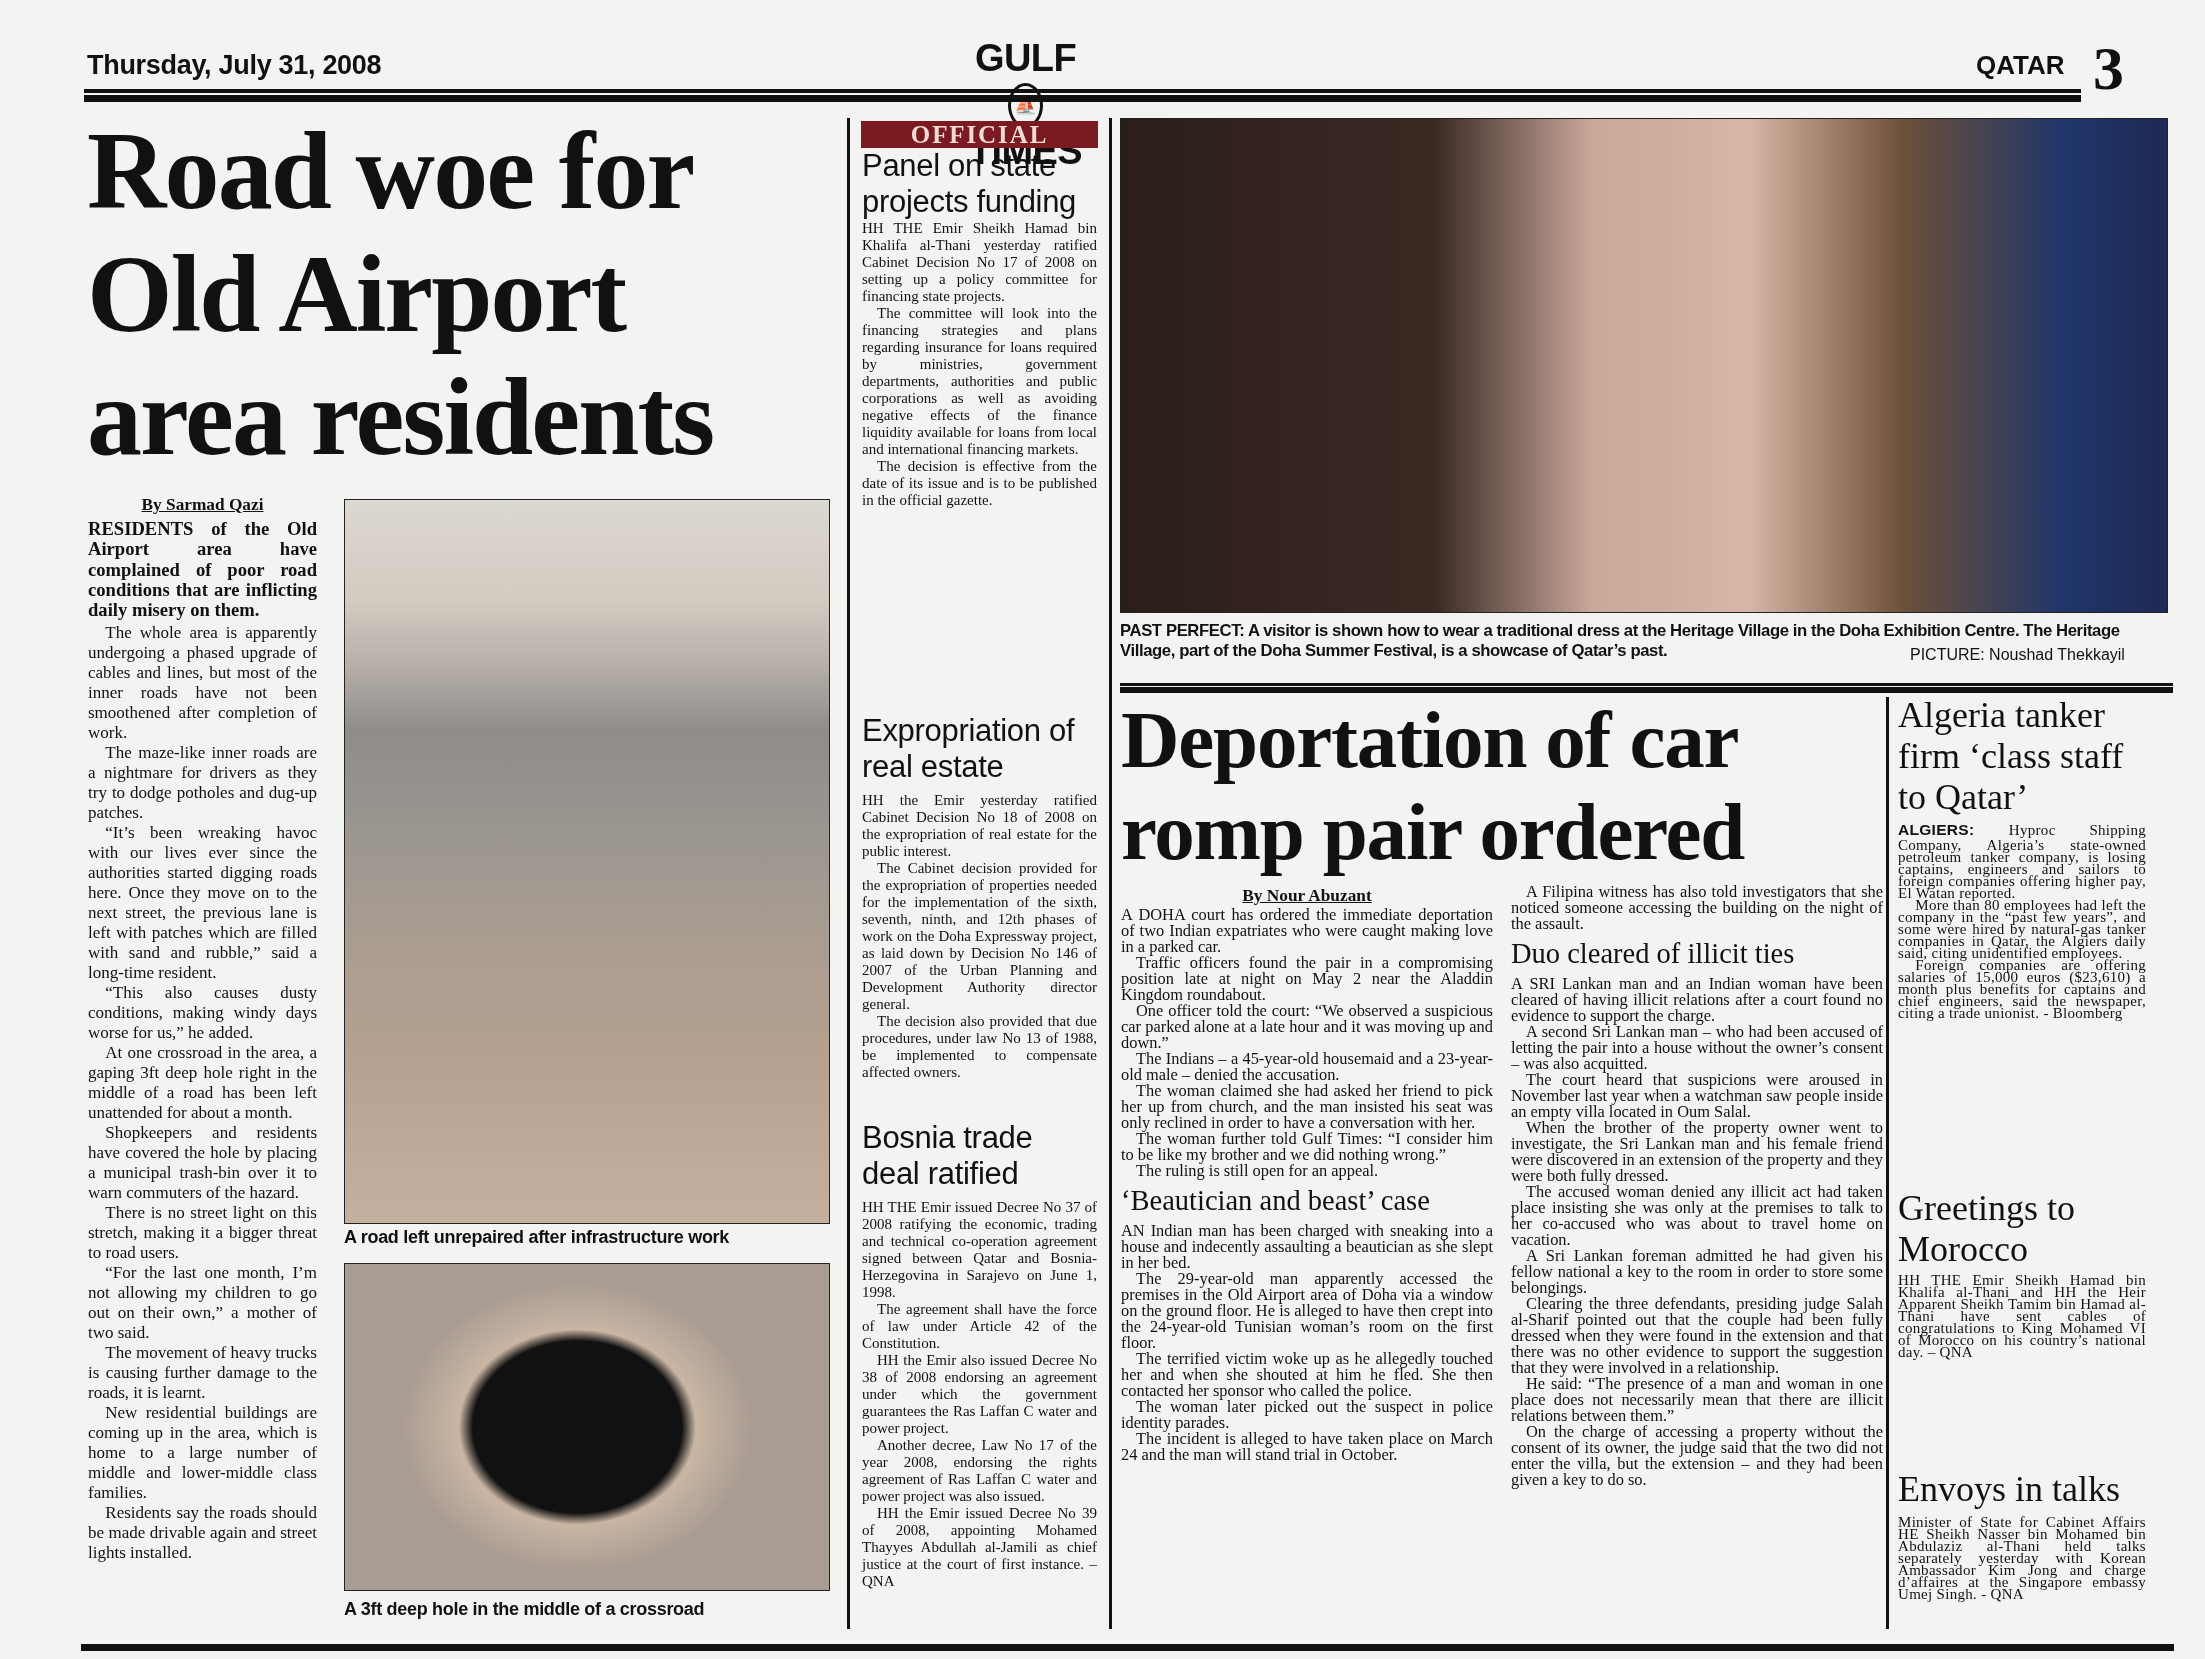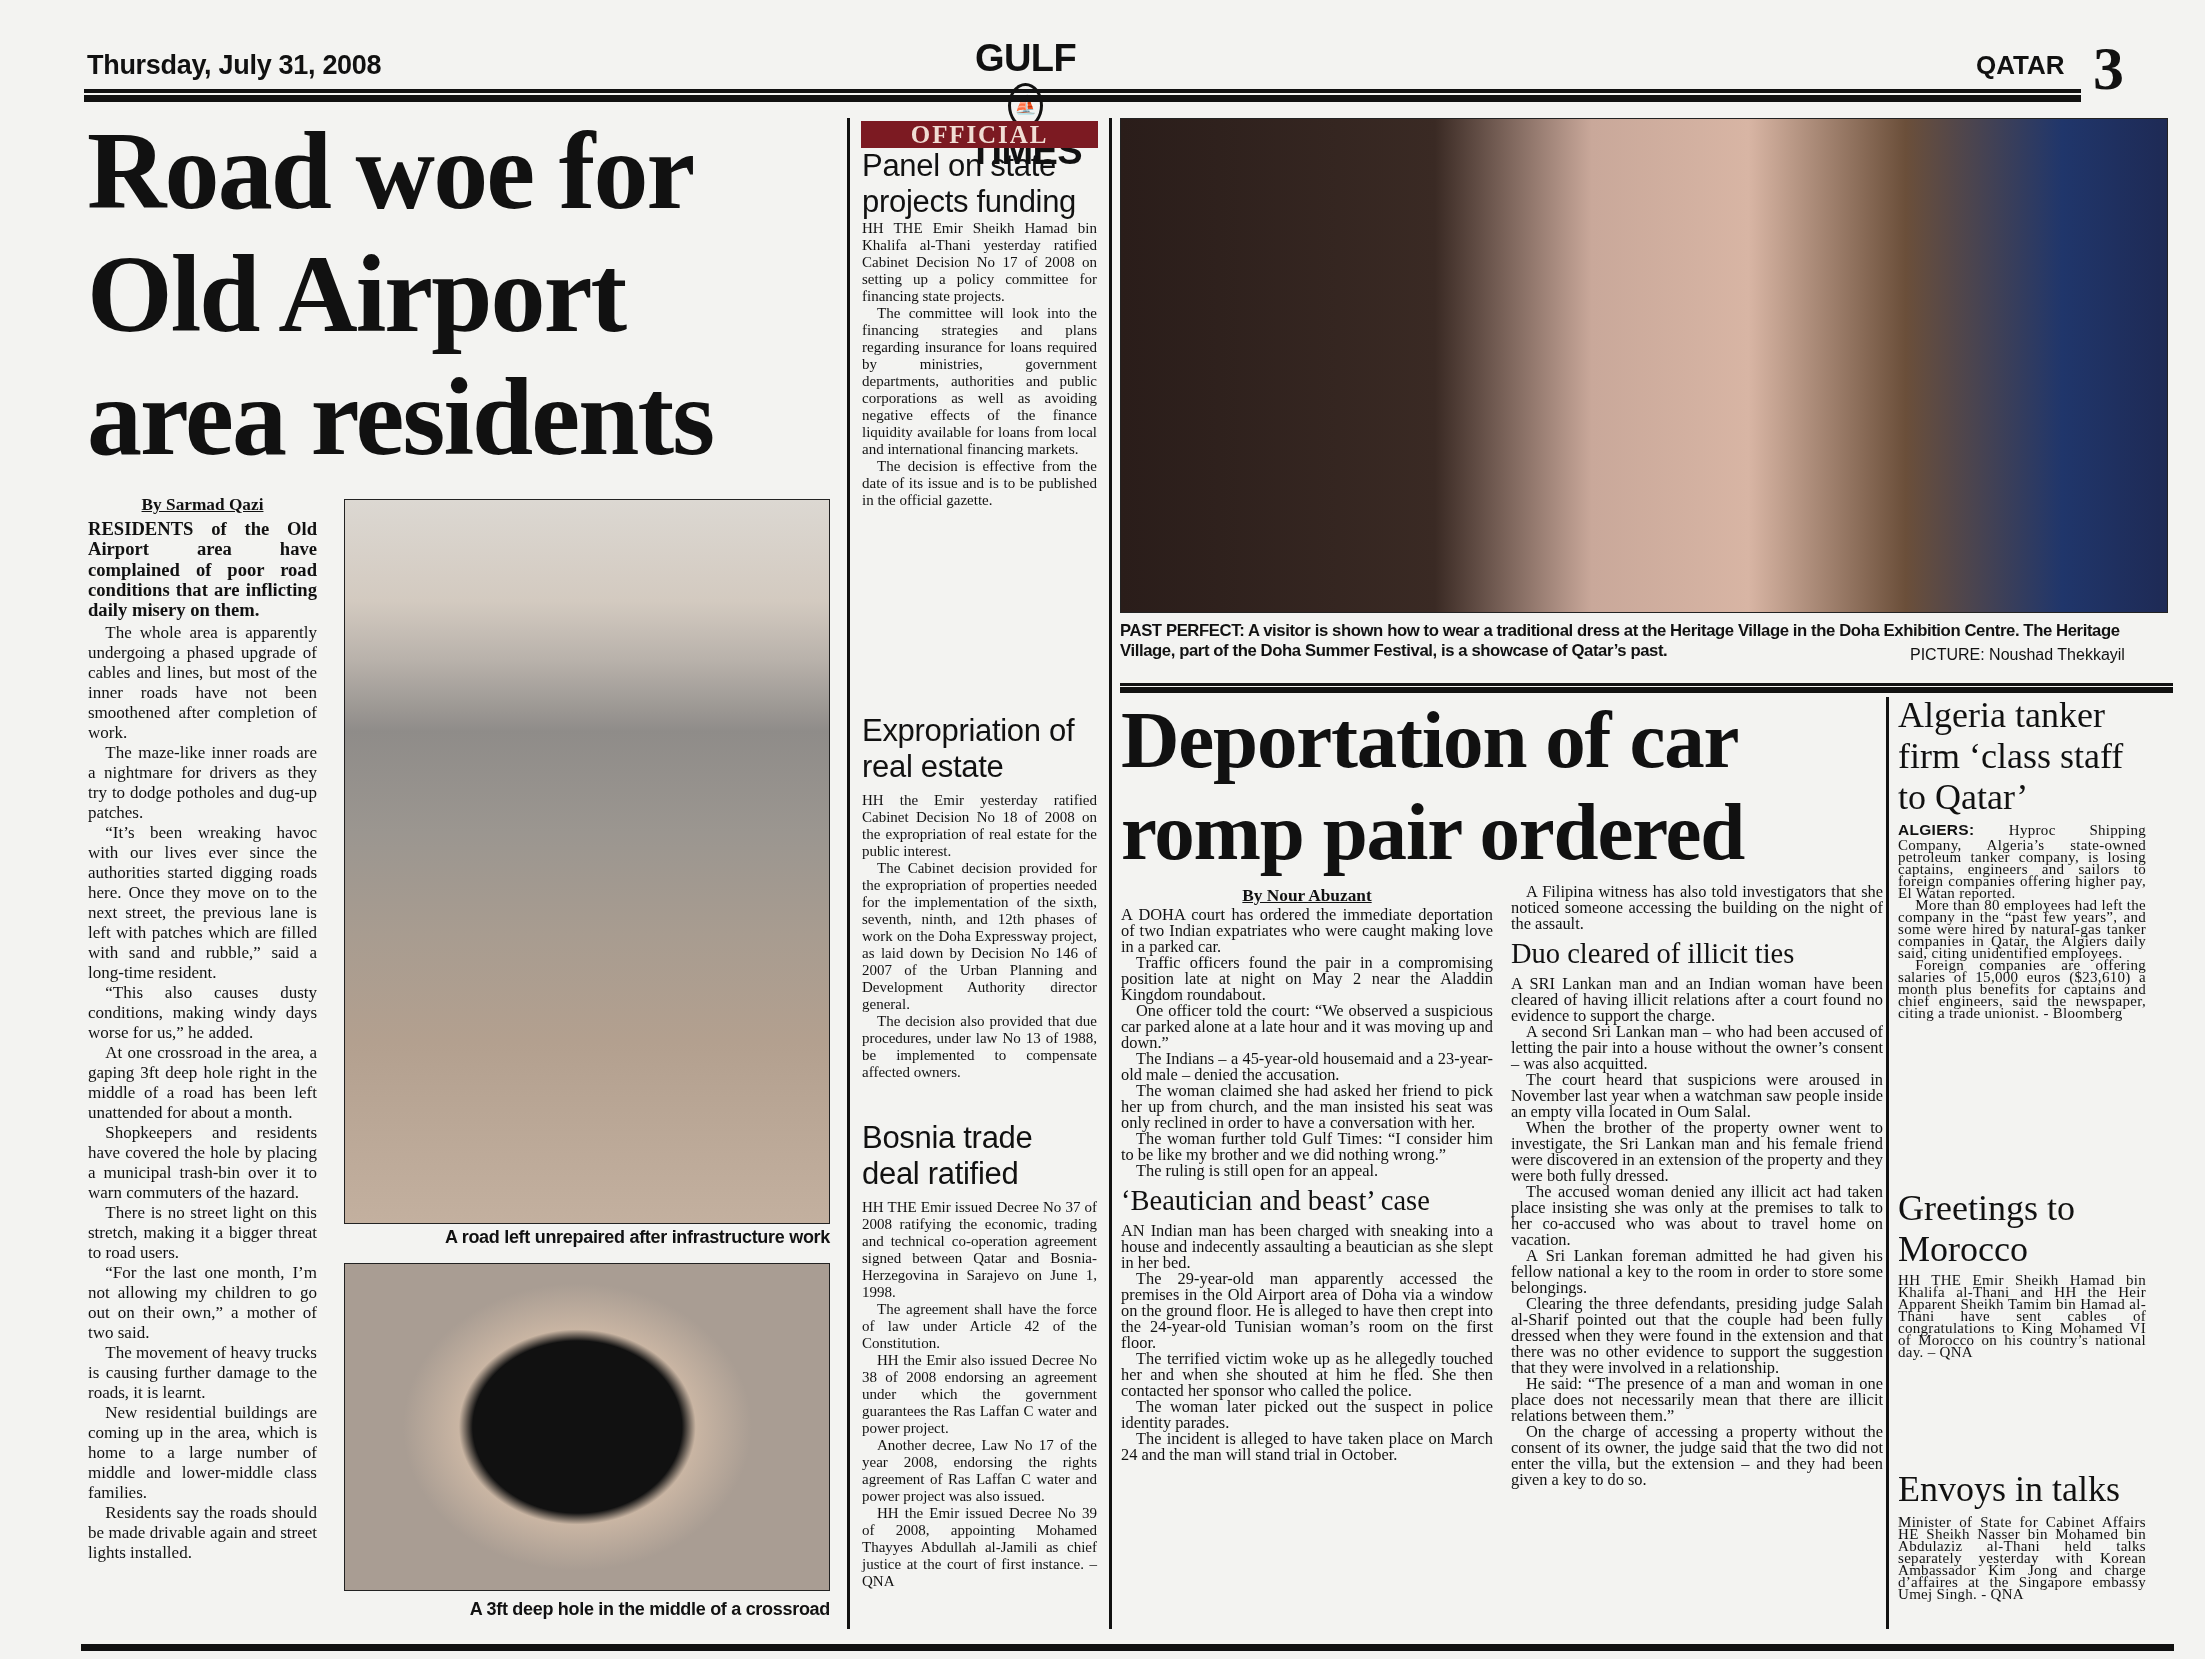--- a/index.html
+++ b/index.html
@@ -19,21 +19,21 @@
   
   .lead-headline { left: 87px; top: 110px; width: 756px; font: bold 110px/123px "Liberation Serif", serif; letter-spacing: -1.9px; }
   .byline { font: bold 17.3px "Liberation Serif", serif; text-decoration: underline; text-align: center; }
   .col-text { font-size: 17px; line-height: 20px; text-align: justify; hyphens: auto; }
   .col-text p { text-indent: 17.3px; }
   .col-text p.lead-para { text-indent: 0; font-weight: bold; font-size: 18.6px; line-height: 20.4px; margin-bottom: 2.5px; }
   .lead-col { left: 88px; top: 495px; width: 229px; }
   .photo { border: 1.9px solid #222; overflow: hidden; }
   .photo-road { left: 344px; top: 499px; width: 486px; height: 725px; background: linear-gradient(180deg, #dcd8d2 0%, #d3cac0 14%, #b9b2ab 22%, #8f8c89 32%, #9b9690 46%, #a89c90 60%, #b3a08f 75%, #c3b09f 100%); }
   .photo-hole { left: 344px; top: 1263px; width: 486px; height: 328px; background: radial-gradient(ellipse 36% 44% at 48% 50%, #111 0 60%, #c9b5a3 68%, #a99d93 100%); }
-  .caption { font: bold 18px "Liberation Sans", sans-serif; text-align: right; letter-spacing: -0.3px; }
+  .caption { font: bold 18px "Liberation Sans", sans-serif; text-align: left; letter-spacing: -0.3px; }
   .cap-road { left: 344px; top: 1227px; width: 486px; }
   .cap-hole { left: 344px; top: 1599px; width: 486px; }
 
   .col-divider { width: 2.5px; background: #111; }
 
   
   .official-banner { left: 861px; top: 121px; width: 237px; height: 27px; background: #7c1a22; color: #f1ddd4; font: bold 25px/27px "Liberation Serif", serif; text-align: center; letter-spacing: 1.9px; }
   .off-col { left: 862px; width: 235px; }
   .off-head { font: 31px/36px "Liberation Sans", sans-serif; letter-spacing: -0.3px; }
   .off-text { font-size: 15px; line-height: 17px; text-align: justify; }

